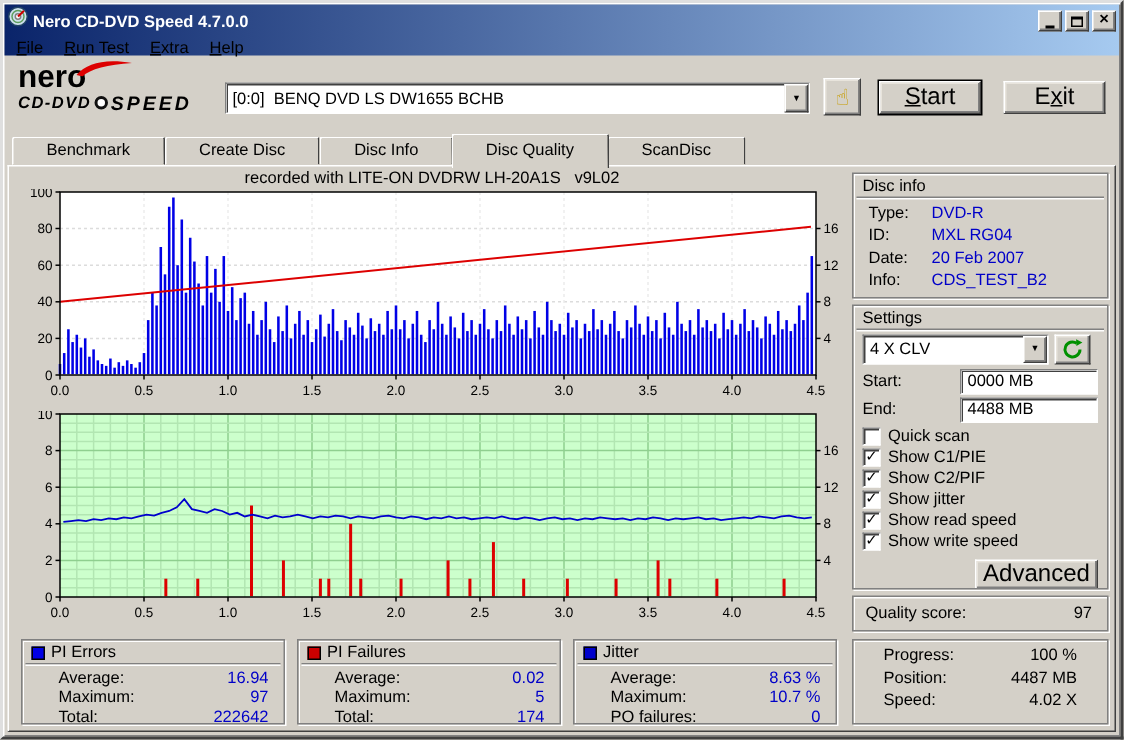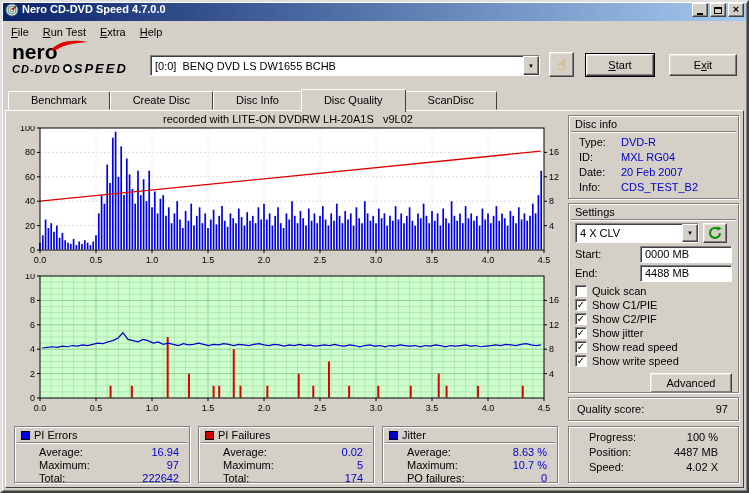--- a/index.html
+++ b/index.html
@@ -1,20 +1,20 @@
 <!DOCTYPE html>
 <html><head>
 <meta charset="utf-8">
 <style>
   *{box-sizing:border-box;margin:0;padding:0;}
   html,body{margin:0;}
   body{width:749px;height:493px;font-family:"Liberation Sans","DejaVu Sans",sans-serif;font-size:11px;color:#000;background:#d4d0c8;}
   .window{position:relative;width:749px;height:493px;background:#d4d0c8;border:2px solid;border-color:#dfdfdf #404040 #404040 #dfdfdf;box-shadow:inset 1px 1px 0 #ffffff, inset -1px -1px 0 #808080;overflow:hidden;}
   
-  .titlebar{position:absolute;top:1px;left:1px;right:1px;height:18px;background:linear-gradient(90deg,#0a246a,#a6caf0);display:flex;align-items:flex-start;padding:0 2px;}
+  .titlebar{position:absolute;top:1px;left:1px;right:1px;height:34px;background:linear-gradient(90deg,#0a246a,#a6caf0);display:flex;align-items:flex-end;padding:16px 2px;}
   .title-text{color:#fff;font-weight:bold;font-size:11px;margin-left:3px;white-space:pre;}
   .tb-buttons{margin-left:auto;display:flex;gap:2px;}
   .tb-btn{width:16px;height:14px;background:#d4d0c8;border:1px solid;border-color:#fff #404040 #404040 #fff;box-shadow:inset -1px -1px 0 #808080;display:flex;align-items:center;justify-content:center;font-size:10px;line-height:1;}
   .glyph-min{display:block;width:6px;height:2px;background:#000;margin-top:7px;}
   .glyph-max{display:block;width:8px;height:7px;border:1px solid #000;border-top-width:2px;}
   .glyph-close{font-weight:bold;font-size:11px;margin-top:-1px;}
   
   .menubar{position:absolute;top:21px;left:2px;right:2px;height:18px;display:flex;align-items:center;}
   .menu-item{padding:2px 7px;}
   
@@ -22,21 +22,21 @@
   .logo .nero{font-weight:bold;font-size:21px;letter-spacing:0;line-height:19px;color:#000;}
   .logo .flame{position:absolute;left:38px;top:-3px;}
   .logo .cds{font-style:italic;font-weight:bold;font-size:11px;display:flex;align-items:center;letter-spacing:1px;}
   .logo .speed{font-size:13px;letter-spacing:2px;}
   .logo .disc{display:inline-block;width:9px;height:9px;border:2px solid #111;border-radius:50%;margin:0 2px;background:#fff;}
   .combo{display:flex;align-items:center;background:#fff;border:1px solid;border-color:#808080 #fff #fff #808080;box-shadow:inset 1px 1px 0 #404040;padding-left:4px;}
   .combo-text{white-space:pre;overflow:hidden;}
   .combo-btn{width:16px;align-self:stretch;background:#d4d0c8;border:1px solid;border-color:#fff #404040 #404040 #fff;box-shadow:inset -1px -1px 0 #808080;display:flex;align-items:center;justify-content:center;margin-left:auto;}
   .arrow{font-size:6px;line-height:1;}
   .drive{position:absolute;left:148px;top:53px;width:390px;height:21px;}
-  .btn3d{font-family:inherit;font-size:11px;color:#000;background:#d4d0c8;border:1px solid;border-color:#fff #404040 #404040 #fff;box-shadow:inset -1px -1px 0 #808080, inset 1px 1px 0 #e8e4dc;cursor:default;}
+  .btn3d{font-family:inherit;font-size:16px;color:#000;background:#d4d0c8;border:1px solid;border-color:#fff #404040 #404040 #fff;box-shadow:inset -1px -1px 0 #808080, inset 1px 1px 0 #e8e4dc;cursor:default;}
   .handbtn{position:absolute;left:547px;top:50px;width:25px;height:25px;font-size:15px;color:#c69c00;}
   .startbtn{position:absolute;left:584px;top:52px;width:68px;height:22px;box-shadow:0 0 0 1px #000, inset -1px -1px 0 #808080, inset 1px 1px 0 #e8e4dc;}
   .exitbtn{position:absolute;left:667px;top:52px;width:68px;height:22px;}
   
   .tabs{position:absolute;left:6px;top:87px;height:21px;display:flex;align-items:flex-end;z-index:3;}
   .tab{height:19px;line-height:17px;padding:0 22px;background:#d4d0c8;border:1px solid;border-color:#ffffff #404040 #d4d0c8 #ffffff;border-radius:2px 2px 0 0;}
   .tab.active{height:23px;line-height:21px;margin:0 -1px -2px;padding:0 22px;border-bottom:none;position:relative;z-index:5;}
   
   .panel{position:absolute;left:3px;top:108px;right:3px;bottom:3px;background:#d4d0c8;border:1px solid;border-color:#fff #404040 #404040 #fff;z-index:1;}
   .chart-header{position:absolute;top:2px;left:4px;width:556px;text-align:center;white-space:pre;}

